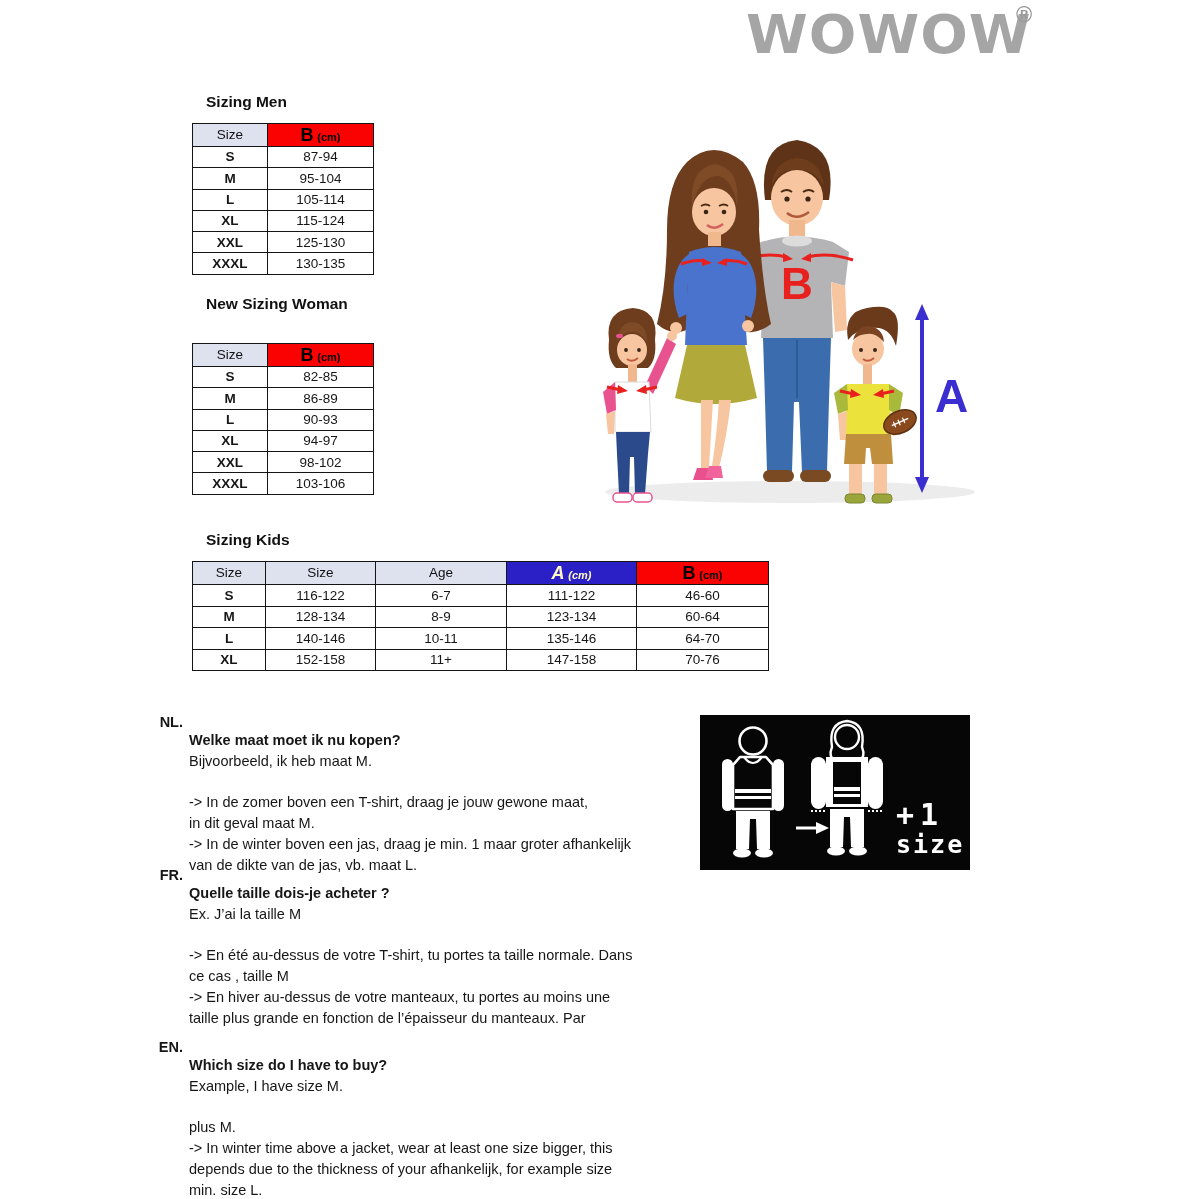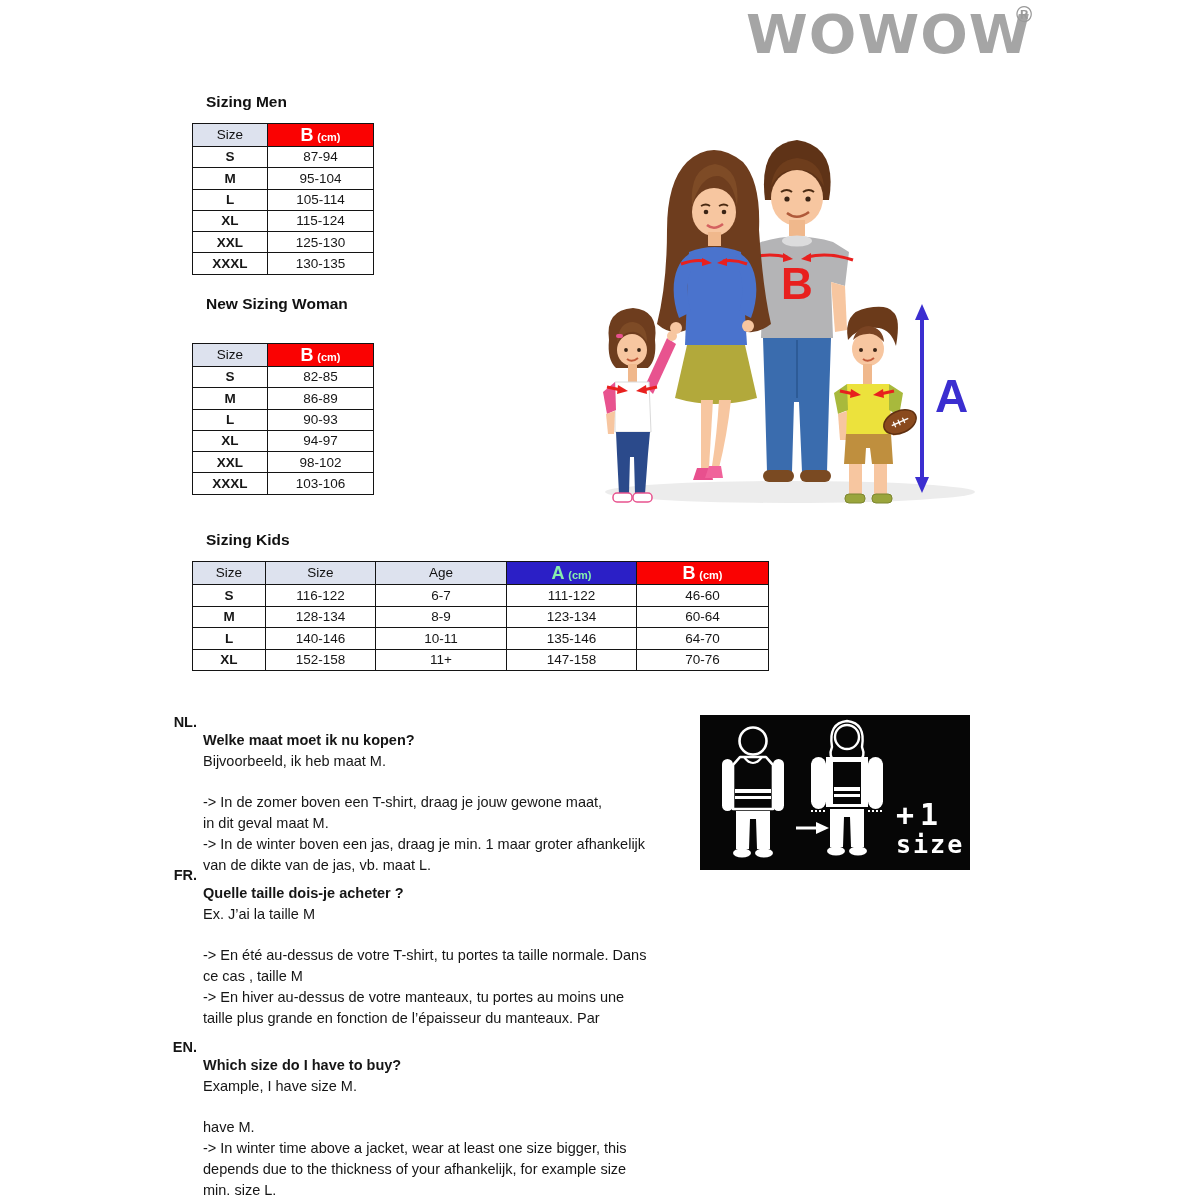--- a/index.html
+++ b/index.html
@@ -26,27 +26,27 @@
   
   table.sizing { position:absolute; border-collapse:collapse; table-layout:fixed; background:#fff; }
   table.sizing th, table.sizing td {
     border:1.6px solid #141414; text-align:center; vertical-align:middle;
     padding:0; font-size:13.5px; line-height:1;
   }
   table.sizing thead th { height:22px; }
   table.sizing tbody td { height:20.3px; }
   table.kids tbody td { height:20.6px; }
   .hdr-plain { background:#dde2ee; font-weight:400; font-size:14px; color:#111; }
-  .hdr-red   { background:#fa0202; color:#ffffff; }
-  .hdr-blue  { background:#2b1fc6; color:#86efac; }
+  .hdr-red   { background:#fa0202; color:#000000; }
+  .hdr-blue  { background:#2b1fc6; color:#fef9c3;font-style:italic; }
   .hdr-big   { font-size:18px; font-weight:700; }
   .hdr-small { font-size:11px; font-weight:700; }
   td.size-col { font-weight:700; font-size:13.5px; }
   
-  .text-section { position:absolute; left:168px; width:510px; }
+  .text-section { position:absolute; left:154px; width:510px; }
   .sec-label {
     position:absolute; left:0; top:0; width:29px; text-align:right;
     font-weight:700; font-size:14.5px;
   }
   .sec-body { margin-left:35px; }
   .line { height:20.8px; font-size:14.5px; white-space:nowrap; }
   .line.bold { font-weight:700;margin-top:18px; }
   
   .family-illu { position:absolute; left:595px; top:100px; }
   .size-note   { position:absolute; left:700px; top:715px; }
@@ -387,18 +387,18 @@
     <div class="line">taille plus grande en fonction de l’épaisseur du manteaux. Par</div>
   </div>
 </div>
 
 <div class="text-section" style="top:1039px;">
   <div class="sec-label">EN.</div>
   <div class="sec-body">
     <div class="line bold">Which size do I have to buy?</div>
     <div class="line">Example, I have size M.</div>
     <div class="line"></div>
-    <div class="line">have M.</div>
+    <div class="line">plus M.</div>
     <div class="line">-&gt; In winter time above a jacket, wear at least one size bigger, this</div>
     <div class="line">depends due to the thickness of your afhankelijk, for example size</div>
     <div class="line">min. size L.</div>
   </div>
 </div>
 
 </body></html>

